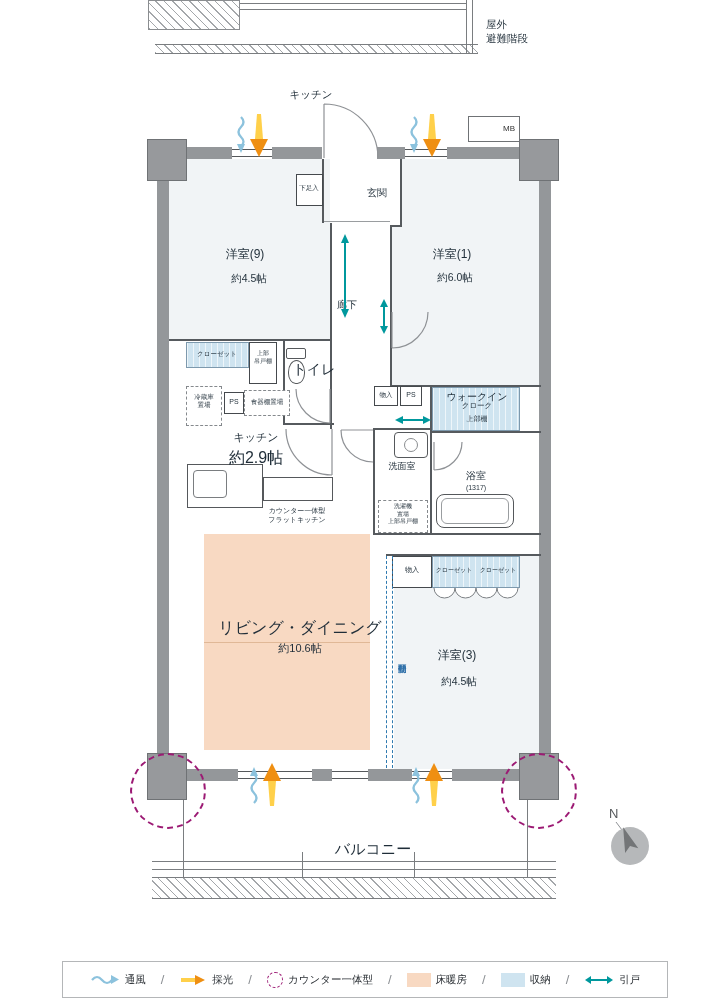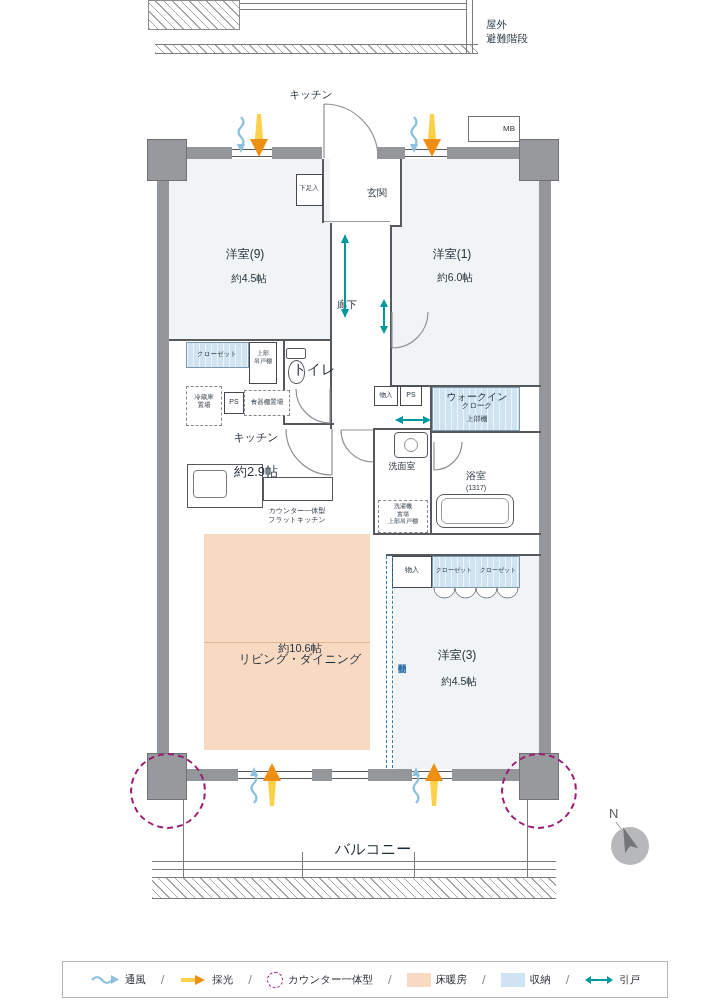--- a/index.html
+++ b/index.html
@@ -151,37 +151,37 @@
     <span>上部</span>
     <span>吊戸棚</span>
   </div>
   <div class="blk" style="left:186px;top:393px;width:36px;font-size:6.5px;line-height:1.3">
     <span>冷蔵庫</span>
     <span>置場</span>
   </div>
   <div class="lbl c" style="left:234px;top:398px;font-size:7px">PS</div>
   <div class="lbl c" style="left:267px;top:398px;font-size:6.5px">食器棚置場</div>
   <div class="lbl c" style="left:256px;top:431px;font-size:11px">キッチン</div>
-  <div class="lbl c" style="left:256px;top:464px;font-size:13px">約2.9帖</div>
+  <div class="lbl c" style="left:256px;top:448px;font-size:16px">約2.9帖</div>
   <div class="lbl c" style="left:297px;top:507px;font-size:7px">カウンター一体型</div>
   <div class="lbl c" style="left:297px;top:516px;font-size:7px">フラットキッチン</div>
   <div class="lbl c" style="left:386px;top:391px;font-size:6.5px">物入</div>
   <div class="lbl c" style="left:411px;top:391px;font-size:7px">PS</div>
   <div class="lbl c" style="left:477px;top:391px;font-size:10px">ウォークイン</div>
   <div class="lbl c" style="left:477px;top:401px;font-size:7.5px">クローク</div>
   <div class="lbl c" style="left:477px;top:415px;font-size:7px">上部棚</div>
   <div class="lbl c" style="left:402px;top:461px;font-size:9px">洗面室</div>
   <div class="blk" style="left:378px;top:503px;width:50px;font-size:6px;line-height:1.25">
     <span>洗濯機</span>
     <span>置場</span>
     <span>上部吊戸棚</span>
   </div>
   <div class="lbl c" style="left:476px;top:470px;font-size:10px">浴室</div>
   <div class="lbl c" style="left:476px;top:484px;font-size:7px">(1317)</div>
-  <div class="lbl c" style="left:300px;top:652px;font-size:12px">リビング・ダイニング</div>
+  <div class="lbl c" style="left:300px;top:618px;font-size:16px">リビング・ダイニング</div>
   <div class="lbl c" style="left:300px;top:642px;font-size:11px">約10.6帖</div>
   <div class="lbl" style="left:397px;top:658px;font-size:8.5px;color:#2c6ea8;writing-mode:vertical-rl">可動間仕切り</div>
   <div class="lbl c" style="left:412px;top:566px;font-size:7px">物入</div>
   <div class="lbl c" style="left:454px;top:567px;font-size:6px">クローゼット</div>
   <div class="lbl c" style="left:498px;top:567px;font-size:6px">クローゼット</div>
   <div class="lbl c" style="left:457px;top:648px;font-size:12px">洋室(3)</div>
   <div class="lbl c" style="left:459px;top:675px;font-size:10.5px">約4.5帖</div>
   <div class="lbl c" style="left:373px;top:840px;font-size:15px">バルコニー</div>
 
   <svg class="overlay" width="727" height="1000" viewBox="0 0 727 1000">

